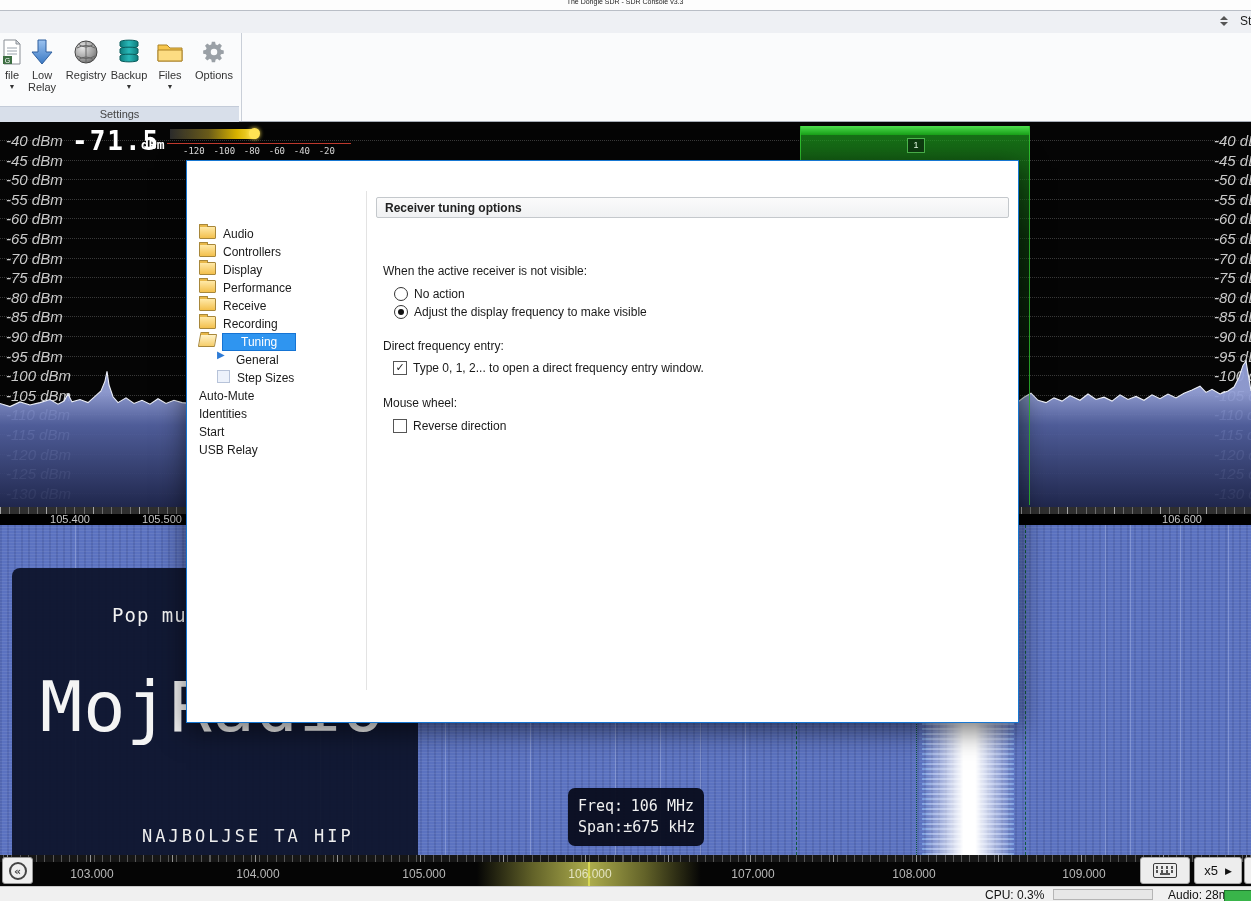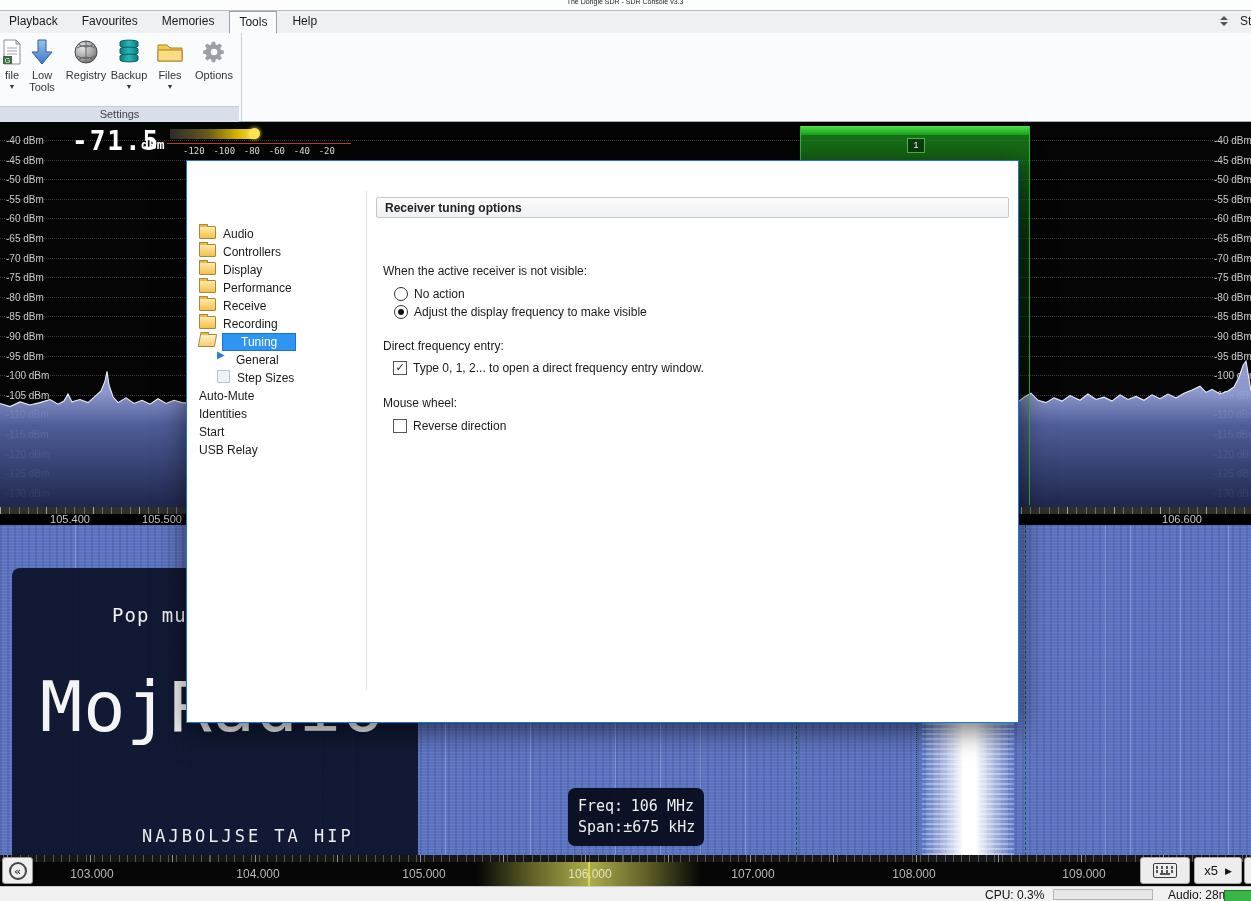--- a/index.html
+++ b/index.html
@@ -22,21 +22,21 @@
   .ribbon{position:absolute;left:0;top:33px;width:1251px;height:89px;background:#fafbfc;border-bottom:1px solid #a8aeb8;box-sizing:border-box;}
   .rbtn{position:absolute;top:2px;height:71px;display:flex;flex-direction:column;align-items:center;cursor:default;}
   .rbtn .ticon{height:30px;display:flex;align-items:center;justify-content:center;margin-top:2px;}
   .rbtn .rlabel{font-size:11px;line-height:12px;color:#333;text-align:center;margin-top:2px;}
   .rbtn .drop{font-size:7px;color:#333;line-height:7px;margin-top:2px;}
   .group-bar{position:absolute;left:0;top:73px;width:239px;height:15px;background:#d8dfea;border-top:1px solid #c3cbd8;text-align:center;font-size:11px;line-height:15px;color:#444;}
   .vsep{position:absolute;left:241px;top:0;width:1px;height:88px;background:#c9cfd8;}
   
   .spectrum{position:absolute;left:0;top:122px;width:1251px;height:403px;background:#050505;overflow:hidden;}
   .gridline{position:absolute;left:0;width:1251px;height:0;border-top:1px dotted rgba(195,195,195,.28);}
-  .dbl{position:absolute;transform:translateY(-50%);font-size:10px;color:#c9c9c9;white-space:nowrap;}
+  .dbl{position:absolute;transform:translateY(-50%);font-size:15px;color:#c9c9c9;white-space:nowrap;font-style:italic;}
   .trace{position:absolute;left:0;top:0;}
   .meter-value{position:absolute;left:72px;top:4px;font:bold 26px "DejaVu Sans Mono",monospace;color:#fff;letter-spacing:2px;}
   .meter-unit{position:absolute;left:141px;top:15px;font:bold 13px "DejaVu Sans Mono",monospace;color:#fff;}
   .meter-bar{position:absolute;left:170px;top:7px;width:86px;height:10px;background:linear-gradient(90deg,#2b2b2b,#6b5c1a 45%,#d9b400 78%,#ffe04a);}
   .meter-dot{position:absolute;left:249px;top:6px;width:11px;height:11px;border-radius:50%;background:#ffe355;box-shadow:0 0 4px #ffe355;}
   .meter-redline{position:absolute;left:167px;top:21px;width:184px;height:1px;background:#c23a2e;}
   .meter-scale{position:absolute;left:183px;top:24px;width:152px;display:flex;justify-content:space-between;font:9px "DejaVu Sans Mono",monospace;color:#e0e0e0;}
   .rxbox{position:absolute;left:800px;top:4px;width:230px;height:379px;box-sizing:border-box;border-left:1px solid rgba(48,196,48,.9);border-right:1px solid rgba(48,196,48,.9);background:linear-gradient(180deg,rgba(30,160,30,.72),rgba(22,115,22,.38) 30%,rgba(10,55,10,.14) 70%,rgba(0,0,0,0));}
   .rxtop{position:absolute;left:0;top:0;width:100%;height:9px;background:linear-gradient(180deg,#4ede4e,#18a018);}
   .rxbadge{position:absolute;left:106px;top:12px;width:16px;height:13px;background:#0e3b10;border:1px solid #4db84d;color:#e8ffe8;font-size:9px;line-height:13px;text-align:center;}
@@ -118,27 +118,20 @@
 </head>
 <body>
 
 <div id="app">
 
   <div class="titlebar">
     <span class="titletext">The Dongle SDR  -  SDR Console v3.3</span>
   </div>
 
   <div class="tabrow">
-    <div id="tabs">
-        <div class="tab">Playback</div>
-        <div class="tab">Favourites</div>
-        <div class="tab">Memories</div>
-        <div class="tab active">Tools</div>
-        <div class="tab">Help</div>
-      </div>
     <div class="ribbon-collapse">
       <span class="chev up"></span>
       <span class="chev down"></span>
     </div>
     <span class="style-label">Style</span>
   </div>
 
   <div class="ribbon">
     <div class="rbtn" style="left:-8px;width:40px;">
       <span class="ticon">
@@ -162,21 +155,21 @@
         <svg width="26" height="28" viewBox="0 0 26 28">
             <defs>
               <linearGradient id="lpg" x1="0" y1="0" x2="0" y2="1">
                 <stop offset="0" stop-color="#9cc3f0"></stop>
                 <stop offset="1" stop-color="#3a79c4"></stop>
               </linearGradient>
             </defs>
             <path d="M9 2h8v12h6L13 26 3 14h6z" fill="url(#lpg)" stroke="#2e5f9e"></path>
           </svg>
       </span>
-      <span class="rlabel">Low Tools</span>
+      <span class="rlabel">Low Relay</span>
     </div>
     <div class="rbtn" style="left:63px;width:46px;">
       <span class="ticon">
         <svg width="26" height="26" viewBox="0 0 26 26">
             <defs>
               <radialGradient id="rg" cx="0.35" cy="0.3" r="0.9">
                 <stop offset="0" stop-color="#e8e8e8"></stop>
                 <stop offset="0.6" stop-color="#9a9a9a"></stop>
                 <stop offset="1" stop-color="#555"></stop>
               </radialGradient>

